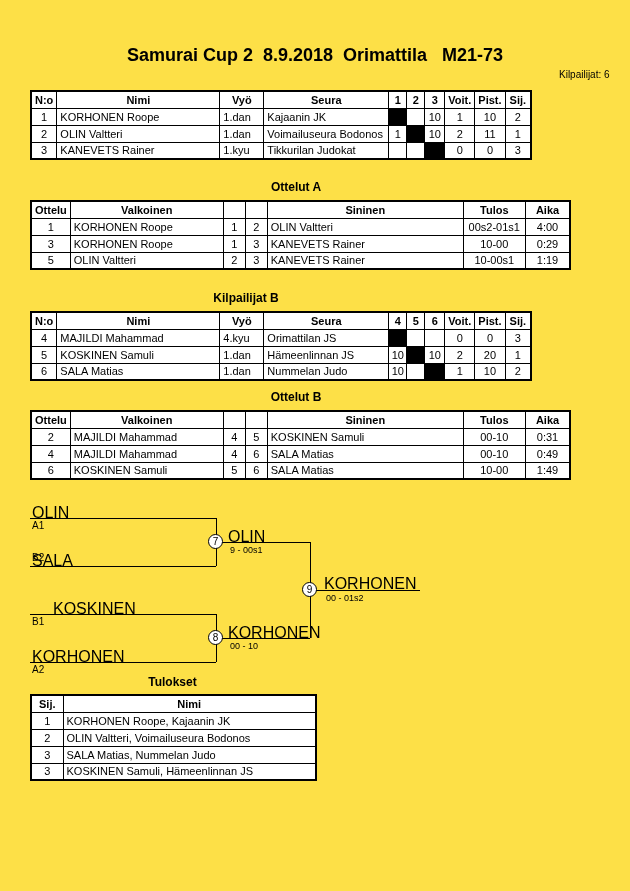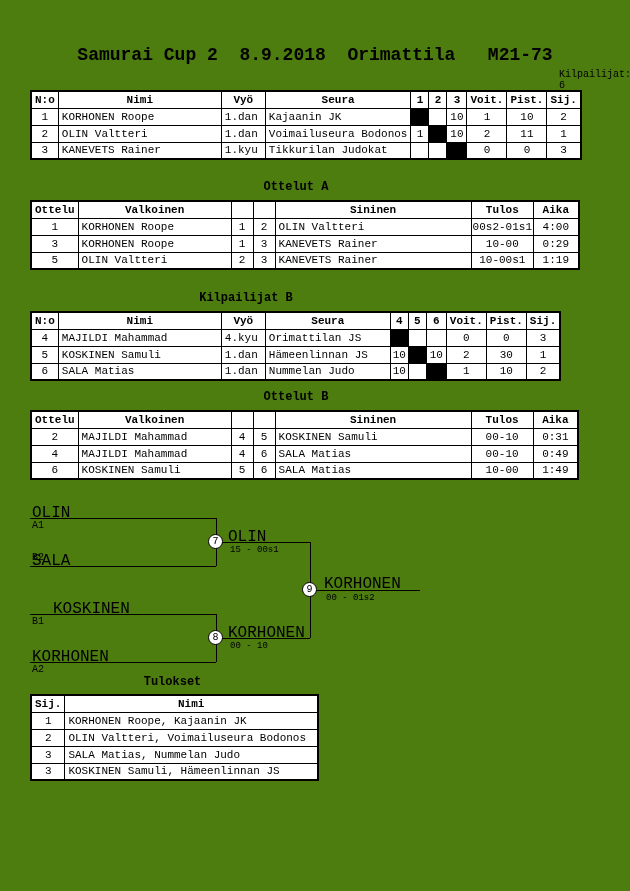--- a/index.html
+++ b/index.html
@@ -1,19 +1,19 @@
 <!DOCTYPE html>
 <html><head>
 <meta charset="utf-8">
 <style>
   * { margin:0; padding:0; box-sizing:border-box; }
   html,body { background:#fff; }
   .page {
-    position:relative; width:630px; height:891px; background:#4d7c0f;
-    font-family:Liberation Mono, monospace; color:#000; overflow:hidden;
+    position:relative; width:630px; height:891px; background:#fde047;
+    font-family:Liberation Sans, sans-serif; color:#000; overflow:hidden;
   }
   .title {
     position:absolute; top:45px; left:0; width:630px; text-align:center;
     font-size:18px; font-weight:bold; white-space:pre;
   }
   .sec-heading {
     position:absolute; font-size:12px; font-weight:bold; text-align:center;
   }
   .competitors-label {
     position:absolute; top:69px; left:547px; font-size:10px;padding-left:12px;
@@ -214,21 +214,21 @@
       </tr>
       <tr>
         <td class="ac">5</td>
         <td class="al">KOSKINEN Samuli</td>
         <td class="al">1.dan</td>
         <td class="al">Hämeenlinnan JS</td>
         <td class="ac">10</td>
         <td class="ac diag"></td>
         <td class="ac">10</td>
         <td class="ac">2</td>
-        <td class="ac">30</td>
+        <td class="ac">20</td>
         <td class="ac">1</td>
       </tr>
       <tr>
         <td class="ac">6</td>
         <td class="al">SALA Matias</td>
         <td class="al">1.dan</td>
         <td class="al">Nummelan Judo</td>
         <td class="ac">10</td>
         <td class="ac"></td>
         <td class="ac diag"></td>
@@ -297,21 +297,21 @@
     <div class="b-name" style="top:4px;left:2px;">OLIN</div>
     <div class="b-hline" style="top:18px;left:0;width:186px;"></div>
     <div class="b-seed" style="top:20px;left:2px;">A1</div>
     <div class="b-name" style="top:52px;left:2px;">SALA</div>
     <div class="b-hline" style="top:66px;left:0;width:186px;"></div>
     <div class="b-seed" style="top:52px;left:2px;">B2</div>
     <div class="b-vline" style="top:18px;left:186px;height:48px;"></div>
     <div class="b-circle" style="top:34px;left:178px;">7</div>
     <div class="b-hline" style="top:42px;left:186px;width:94px;"></div>
     <div class="b-name" style="top:28px;left:198px;">OLIN</div>
-    <div class="b-score" style="top:45px;left:200px;">15 - 00s1</div>
+    <div class="b-score" style="top:45px;left:200px;">9 - 00s1</div>
 
     <div class="b-vline" style="top:42px;left:280px;height:96px;"></div>
     <div class="b-circle" style="top:82px;left:272px;">9</div>
     <div class="b-hline" style="top:90px;left:280px;width:110px;"></div>
     <div class="b-name" style="top:75px;left:294px;">KORHONEN</div>
     <div class="b-score" style="top:93px;left:296px;">00 - 01s2</div>
 
     <div class="b-name" style="top:100px;left:2px;padding-left:21px;">KOSKINEN</div>
     <div class="b-hline" style="top:114px;left:0;width:186px;"></div>
     <div class="b-seed" style="top:116px;left:2px;">B1</div>

